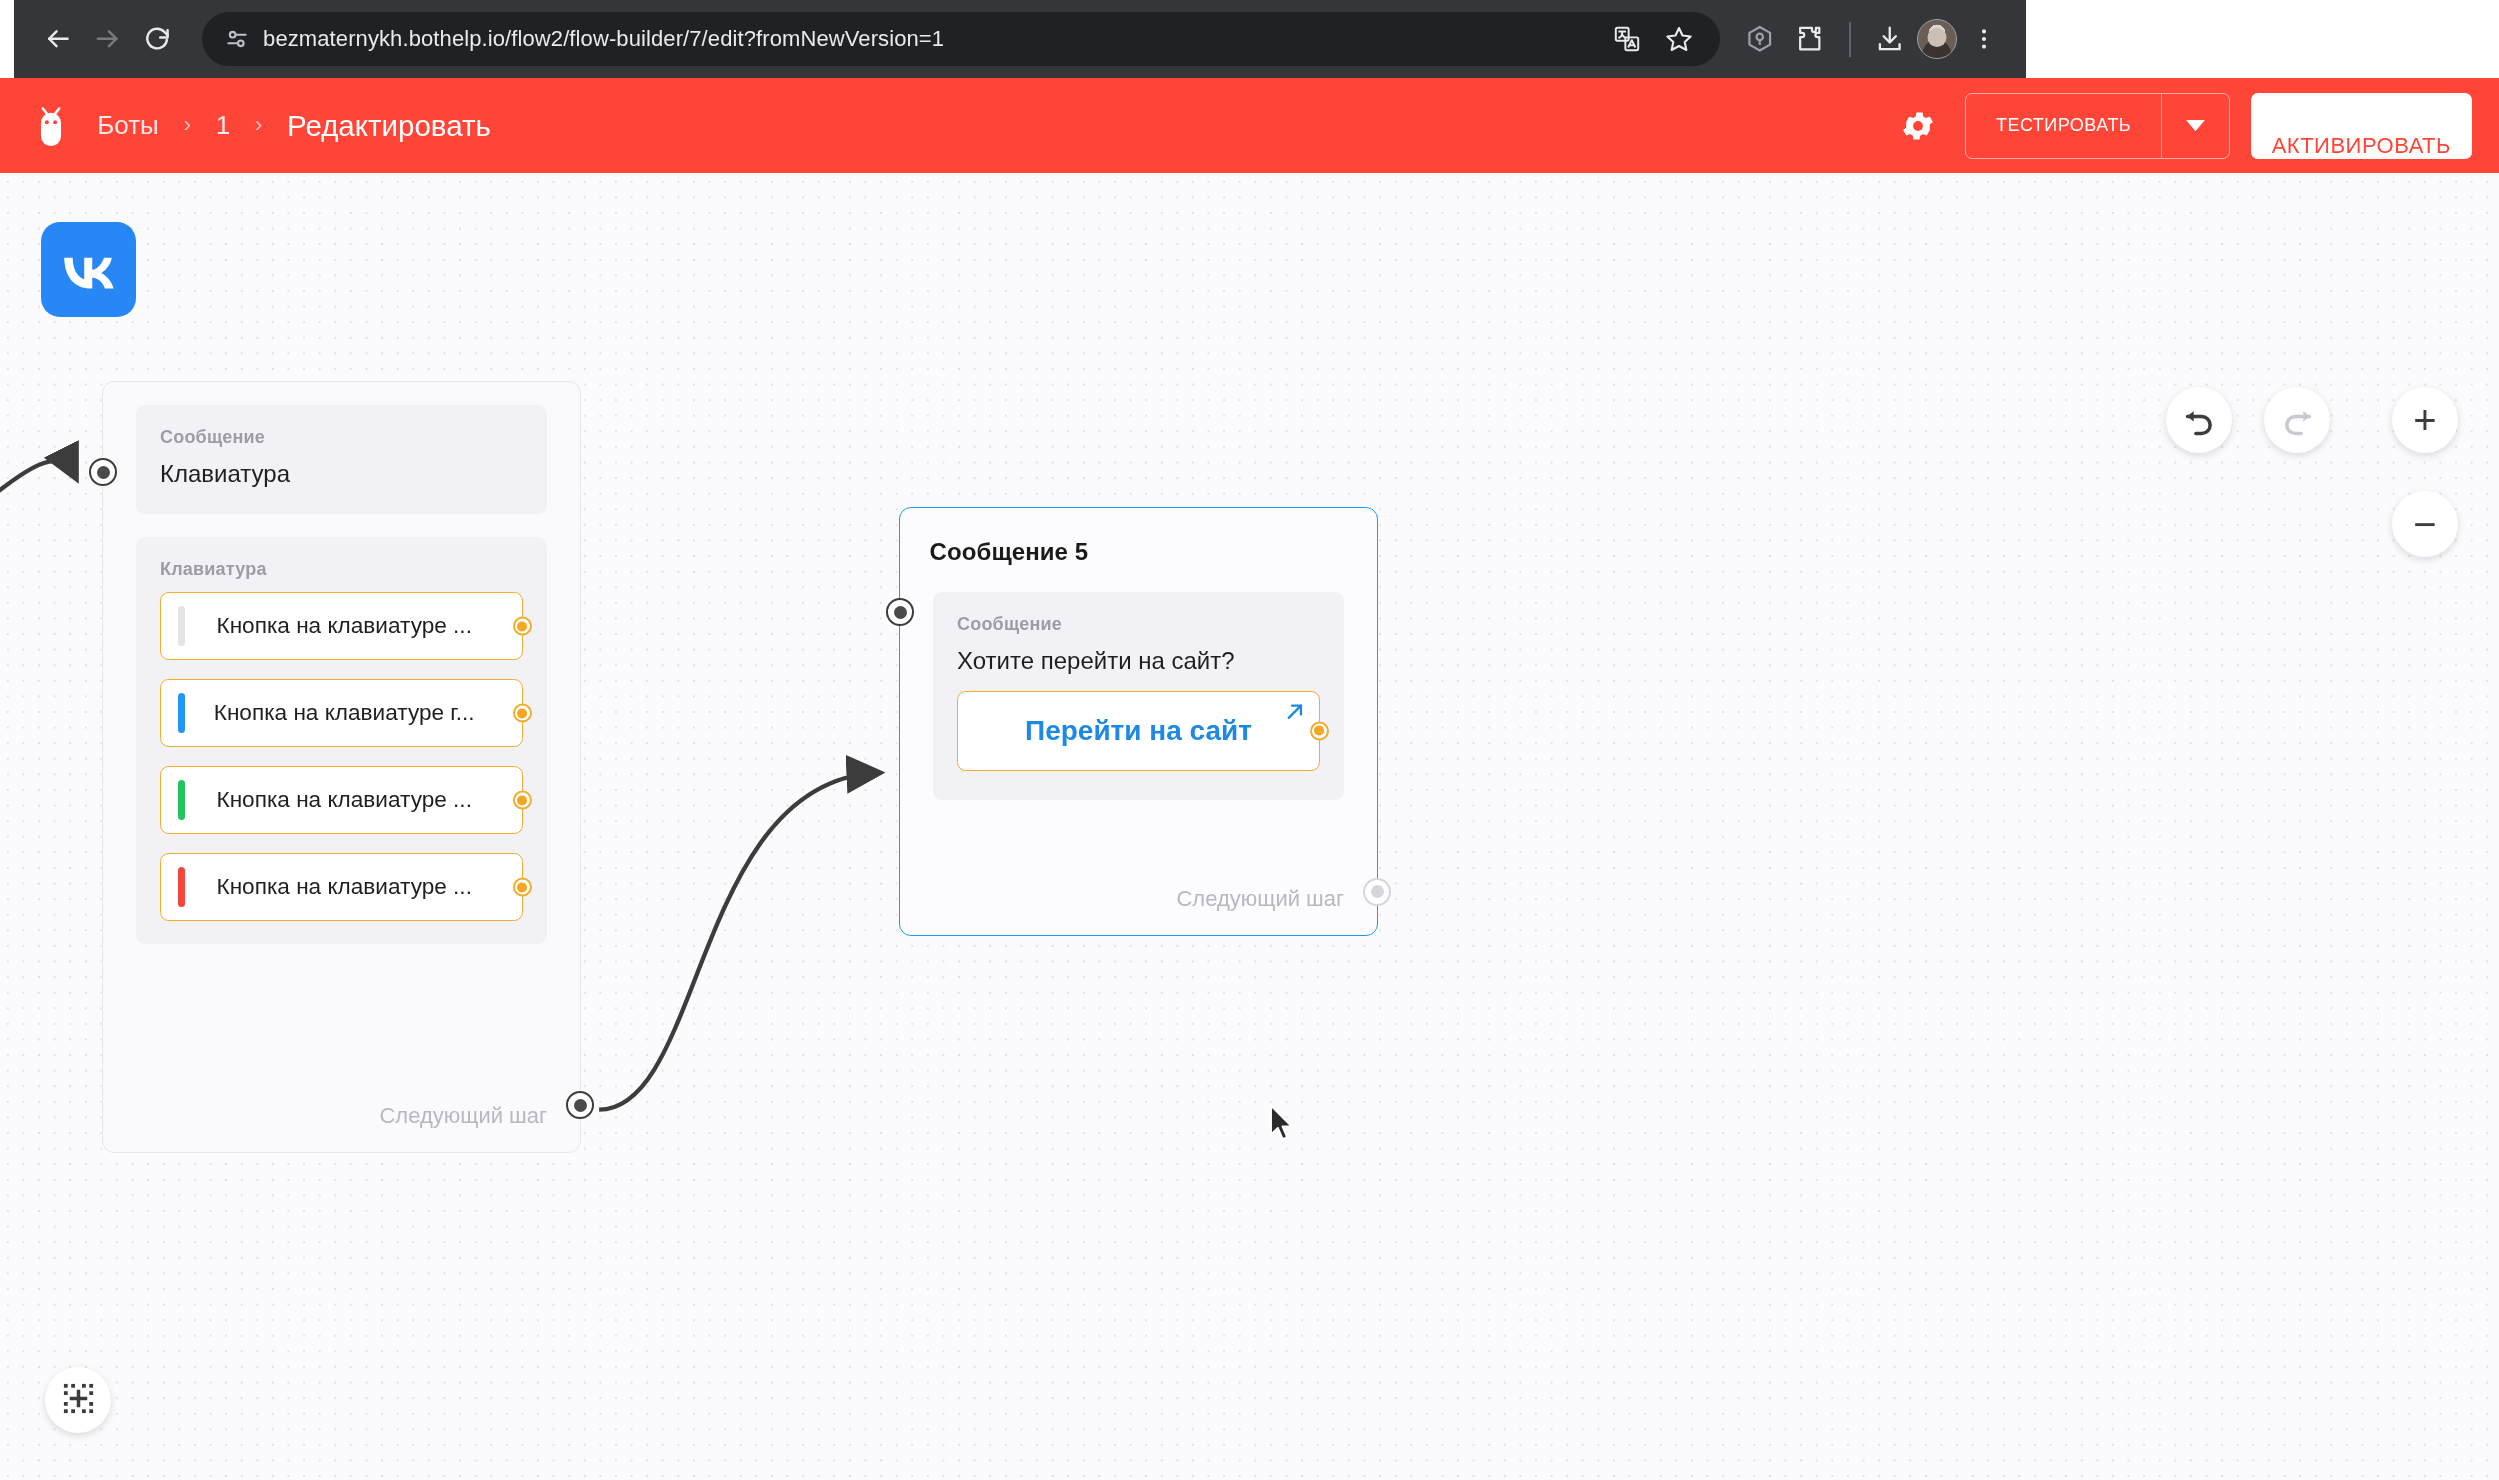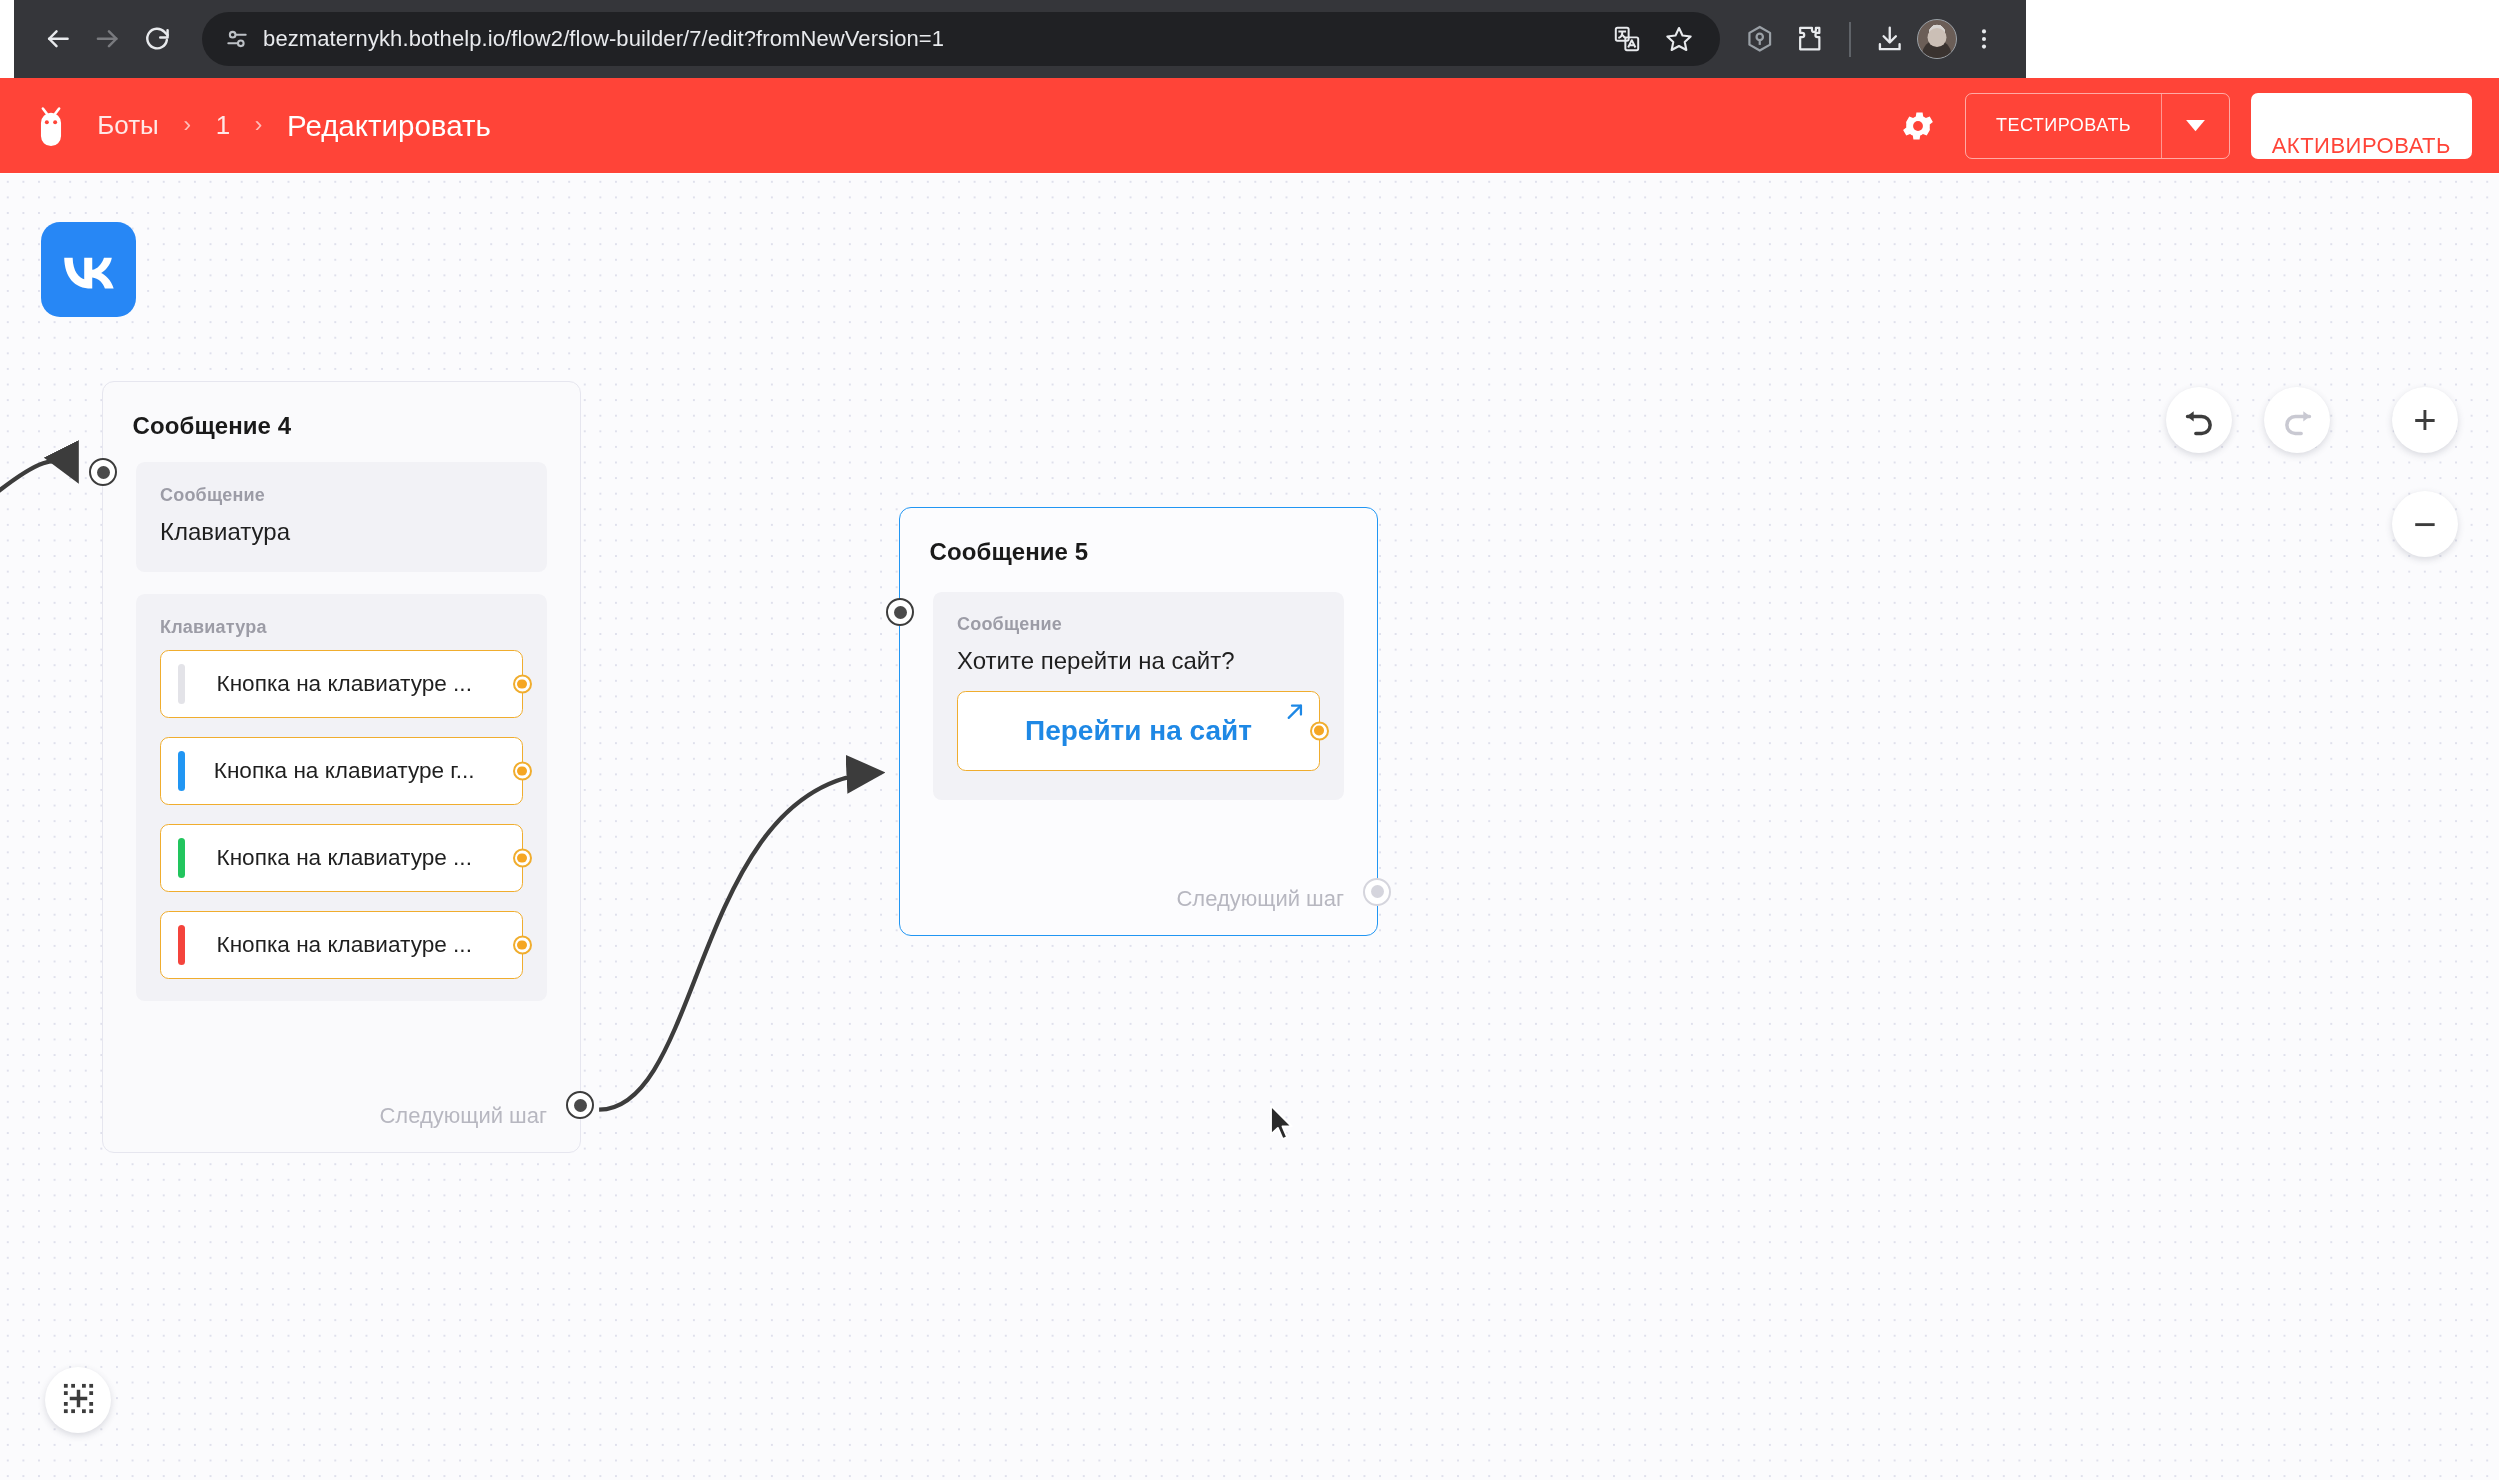--- a/index.html
+++ b/index.html
@@ -392,21 +392,20 @@
   </svg>
 
   <div class="vk-badge">
     <svg width="62" height="42" viewBox="0 0 44 28" fill="#fff">
       <path d="M23.6 27.2c-12 0-18.9-8.2-19.2-21.9h6c.2 10 4.7 14.3 8.2 15.2V5.3h5.7v8.6c3.5-.4 7.1-4.3 8.3-8.6h5.6c-.9 5.3-4.8 9.2-7.6 10.8 2.8 1.3 7.2 4.7 8.9 11.1h-6.2c-1.3-4.1-4.6-7.3-9-7.8v7.8z"></path>
     </svg>
   </div>
 
   <div class="node plain" style="left:102px; top:207px; width:479px; height:772px;">
 
-    <div class="node-title">Сообщение 4</div>
 
     <div class="node-body">
       <div class="section">
         <div class="section-label">Сообщение</div>
         <div class="section-text">Клавиатура</div>
       </div>
 
       <div class="section" style="padding-bottom:22.6px;">
         <div class="section-label">Клавиатура</div>
 

